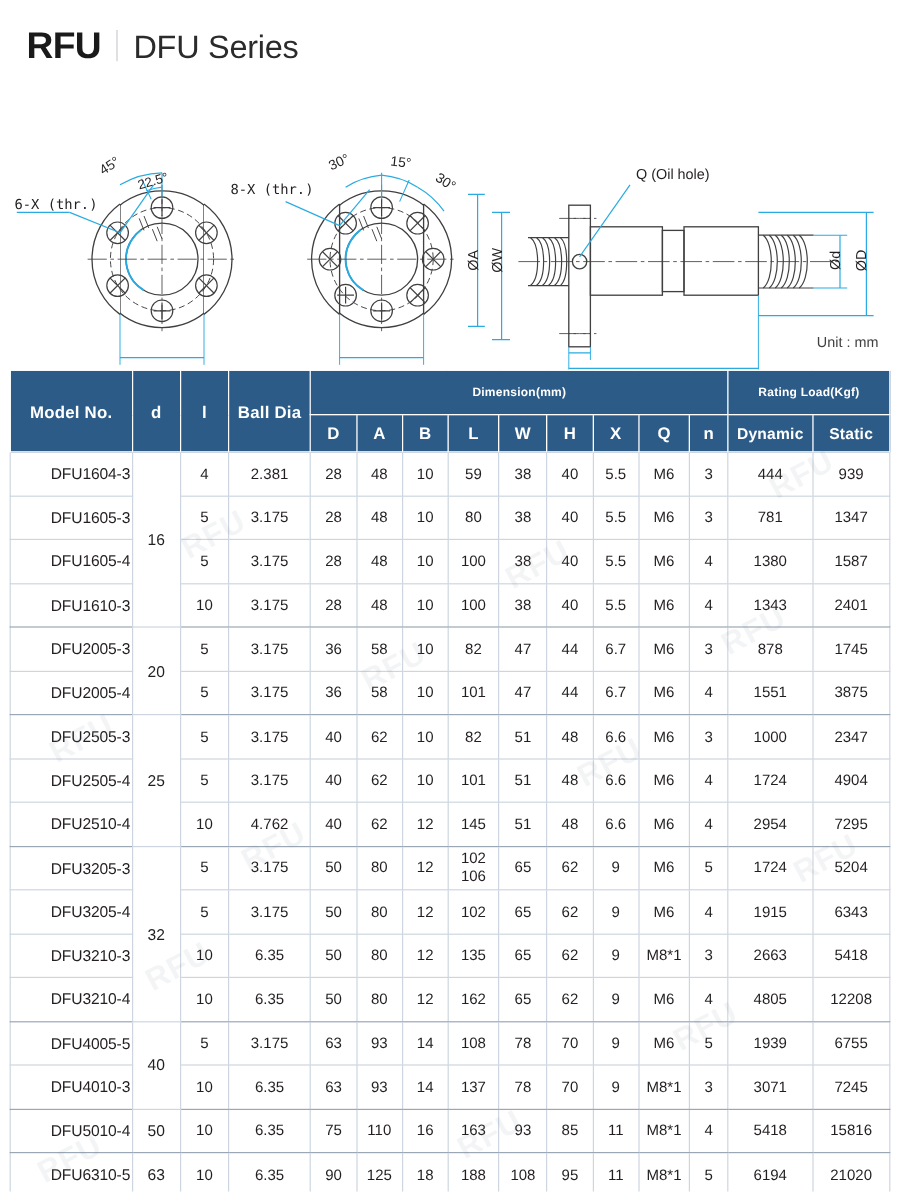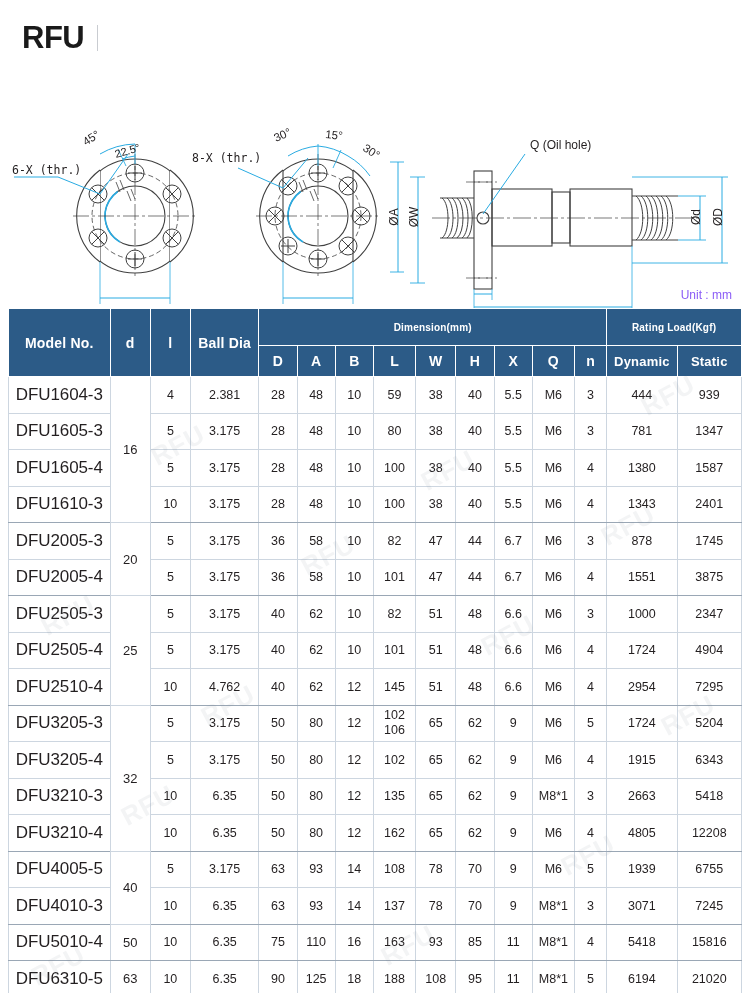--- a/index.html
+++ b/index.html
@@ -49,23 +49,23 @@
   
   .drawings {
     position: relative;
     height: 262px;
     margin: 0;
   }
   .dwg-svg { display: block; }
   .unit-note {
     position: absolute;
     right: 18px;
-    bottom: 6px;
+    bottom: 16px;
     font-size: 12px;
-    color: #8b5cf6;
+    color: #404040;
   }
 
   
   .table-wrap {
     padding: 0 8px;
     box-sizing: border-box;
   }
   table.spec {
     border-collapse: collapse;
     width: 734px;
@@ -91,22 +91,23 @@
   .th-sub   { font-size: 14px; }
   .th-group { font-size: 10px; }
   .th-load  { font-size: 13px; }
 
   tbody td {
     height: 33.5px;
     color: #231f20;
     background: transparent;
   }
   tbody td.model {
-    font-size: 17px;
+    font-size: 13px;
     letter-spacing: -0.1px;
+    text-align: right;
   }
   tbody td.d-cell { font-size: 13px; }
   tbody tr.group-end > td { border-bottom: 1px solid #9aa7b5; }
   tbody td.two-line {
     line-height: 1.22;
     font-size: 12.5px;
     padding: 1px 0;
   }
   .tl-a, .tl-b { display: block; }
 
@@ -122,20 +123,21 @@
     user-select: none;
     letter-spacing: 1px;
   }
 </style>
 </head>
 <body>
 
 <div class="page-header">
   <span class="brand">RFU</span>
   <span class="brand-divider"></span>
+  <span class="series-title">DFU Series</span>
 </div>
 
 <div class="drawings">
   <svg class="dwg-svg" width="750" height="262" viewBox="0 0 750 262">
     <defs>
       <g id="lug">
         <circle r="9" fill="none" stroke="#404040" stroke-width="1"></circle>
         <line x1="-6.4" y1="-6.4" x2="6.4" y2="6.4" stroke="#404040" stroke-width="1"></line>
         <line x1="-6.4" y1="6.4" x2="6.4" y2="-6.4" stroke="#404040" stroke-width="1"></line>
       </g>

